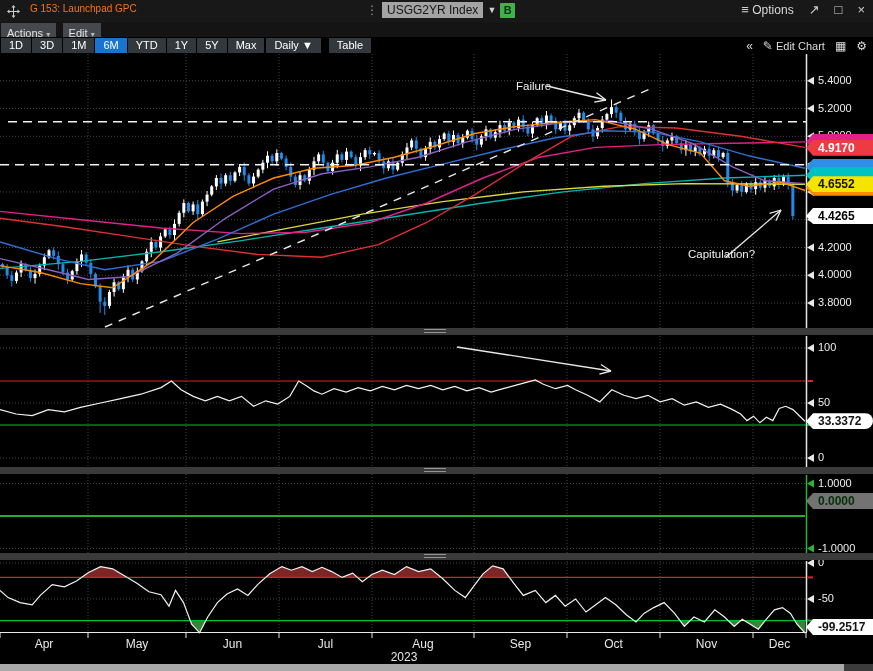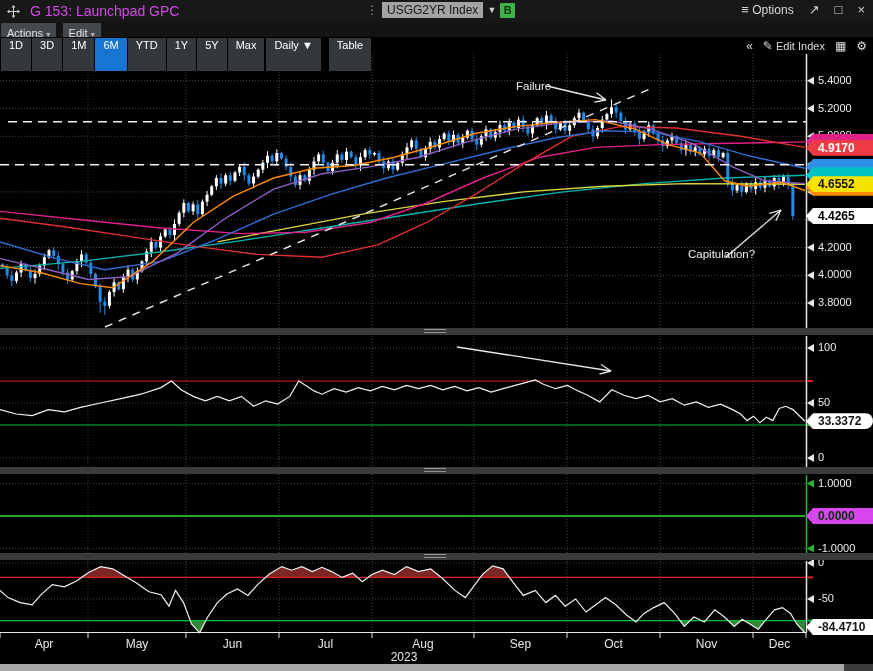--- a/index.html
+++ b/index.html
@@ -1,37 +1,37 @@
 <!DOCTYPE html>
 <html><head>
 <meta charset="utf-8">
 <style>
   html,body{margin:0;padding:0;background:#000;width:873px;height:671px;overflow:hidden;
     font-family:"Liberation Sans",sans-serif;-webkit-font-smoothing:antialiased;}
   #app{position:relative;width:873px;height:671px;background:#000;}
   
   #titlebar{position:absolute;left:0;top:0;width:873px;height:22px;background:#181818;z-index:5;}
   #titlebar .move-ic{position:absolute;left:7px;top:4px;}
-  #win-title{position:absolute;left:30px;top:3px;font-size:14px;color:#d946ef;}
+  #win-title{position:absolute;left:30px;top:3px;font-size:10px;color:#f97316;}
   #security{position:absolute;left:366px;top:2px;display:flex;align-items:center;gap:4px;}
   #security .dots{color:#9a9a9a;font-size:12px;}
   #security .tickerbox{background:#a4a4a4;color:#161616;font-size:12px;padding:1px 5px;}
   #security .dd{color:#cfcfcf;font-size:9px;}
   #security .bbadge{background:#3fb34a;color:#07300c;font-size:11px;font-weight:bold;
     width:15px;height:15px;display:flex;align-items:center;justify-content:center;border-radius:1px;}
   #win-ctrls{position:absolute;right:8px;top:2px;display:flex;align-items:center;gap:15px;color:#d8d8d8;font-size:12px;}
   #win-ctrls .ic{font-size:13px;color:#cfcfcf;}
   
   #menubar{position:absolute;left:0;top:22px;width:873px;height:15px;background:#141414;z-index:5;}
   .chip{display:inline-block;background:#45494e;color:#e2e2e2;font-size:11px;
     padding:4px 6px;margin:1px 1px 0 1px;height:13px;line-height:13px;}
   .chip .dd{font-size:8px;color:#b8b8b8;}
   #rangebar{position:absolute;left:0;top:37px;width:873px;height:17px;background:#000;z-index:5;}
   #ranges{position:absolute;left:1px;top:1px;display:flex;gap:1px;}
-  .rbtn{background:#33383d;color:#fff;font-size:11px;height:33px;line-height:15px;
+  .rbtn{background:#33383d;color:#fff;font-size:11px;height:15px;line-height:15px;
     padding:0 8px;cursor:default;}
   .rbtn.sel{background:#1774d1;}
   #rb-right{position:absolute;right:6px;top:1px;display:flex;gap:10px;align-items:center;
     color:#dcdcdc;font-size:11px;height:15px;}
   #rb-right .ic{font-size:12px;}
   
   #chart-svg{position:absolute;left:0;top:0;z-index:1;}
   #overlay{position:absolute;left:0;top:0;width:873px;height:671px;z-index:2;pointer-events:none;}
   .axlabel{position:absolute;left:818px;color:#ededed;font-size:11px;white-space:nowrap;}
   .badge{position:absolute;left:806px;width:67px;height:16px;font-size:12px;font-weight:600;
@@ -526,22 +526,22 @@
         <div class="monthlbl" style="left: 706.5px;">Nov</div>
         <div class="monthlbl" style="left: 779.5px;">Dec</div>
         <div class="badge" style="top: 133.86px; background: rgb(224, 33, 138); color: rgb(255, 255, 255);"></div>
         <div class="badge" style="top: 158.88px; background: rgb(47, 143, 232); color: rgb(255, 255, 255);"></div>
         <div class="badge" style="top: 167.22px; background: rgb(0, 194, 194); color: rgb(255, 255, 255);"></div>
         <div class="badge" style="top: 179.73px; background: rgb(255, 138, 0); color: rgb(255, 255, 255);"></div>
         <div class="badge" style="top: 139.837px; background: rgb(238, 59, 67); color: rgb(255, 255, 255);">4.9170</div>
         <div class="badge" style="top: 176.227px; background: rgb(245, 228, 0); color: rgb(20, 20, 20);">4.6552</div>
         <div class="badge" style="top: 208.017px; background: rgb(255, 255, 255); color: #000000;">4.4265</div>
         <div class="badge" style="top: 413.329px; background: rgb(255, 255, 255); color: rgb(20, 20, 20); border-radius: 8px;">33.3372</div>
-        <div class="badge" style="top: 508px; background: #d946ef; color: rgb(7, 48, 7);">0.0000</div>
-        <div class="badge" style="top: 619px; background: rgb(255, 255, 255); color: rgb(20, 20, 20);">-84.4710</div>
+        <div class="badge" style="top: 493px; background: #737373; color: rgb(7, 48, 7);">0.0000</div>
+        <div class="badge" style="top: 619px; background: rgb(255, 255, 255); color: rgb(20, 20, 20);">-99.2517</div>
       </div>
     <div id="yearlbl">2023</div>
     <div class="annot" id="annot-failure">Failure</div>
     <div class="annot" id="annot-capitulation">Capitulation?</div>
   </div>
 
   <div id="titlebar">
     <span class="move-ic">
       <svg width="13" height="13" viewBox="0 0 13 13">
           <path d="M6.5 0l2 2.5h-4zM6.5 13l2-2.5h-4zM0 6.5l2.5-2v4zM13 6.5l-2.5-2v4zM6 2.5h1v8h-1zM2.5 6h8v1h-8z" fill="#cfcfcf"></path>
@@ -575,19 +575,19 @@
         <span class="rbtn sel">6M</span>
         <span class="rbtn">YTD</span>
         <span class="rbtn">1Y</span>
         <span class="rbtn">5Y</span>
         <span class="rbtn">Max</span>
         <span class="rbtn" style="margin-left: 1px;">Daily ▼</span>
         <span class="rbtn" style="margin-left: 7px;">Table</span>
       </span>
     <span id="rb-right">
       <span class="ic">«</span>
-      <span><span class="ic">✎</span> <span>Edit Index</span></span>
+      <span><span class="ic">✎</span> <span>Edit Chart</span></span>
       <span class="ic">▦</span>
       <span class="ic">⚙</span>
     </span>
   </div>
 
 </div>
 
 </body></html>

